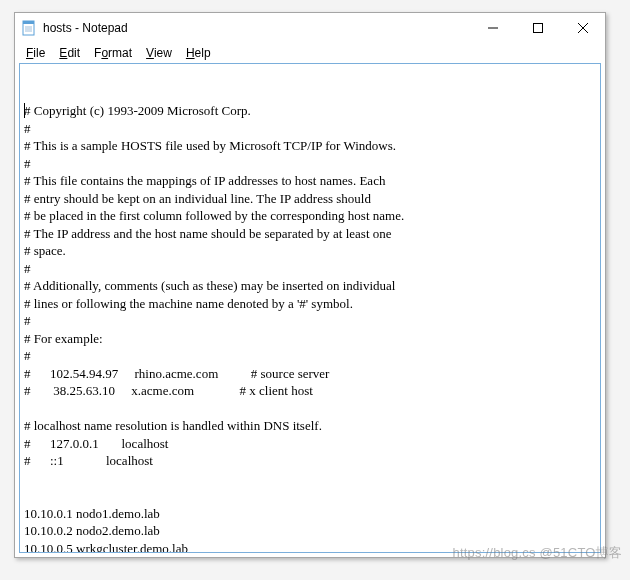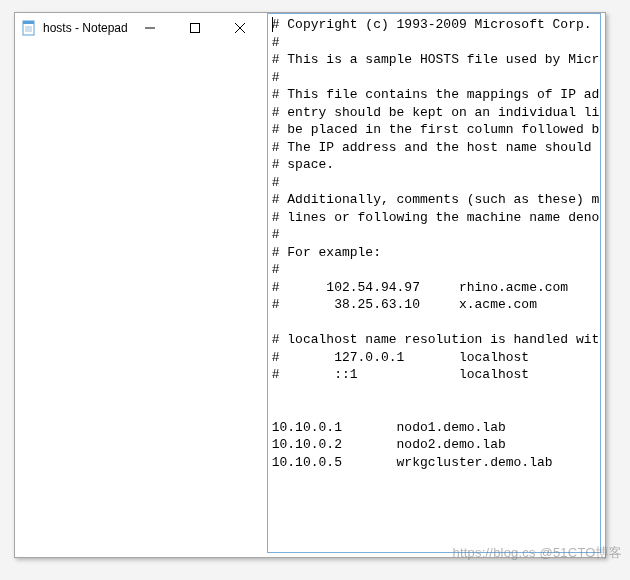--- a/index.html
+++ b/index.html
@@ -11,20 +11,21 @@
     overflow: hidden;
   }
   .frame {
     position: absolute;
     left: 14px; top: 12px;
     width: 592px; height: 546px;
     background: #fff;
     border: 1px solid #a5a5a5;
     box-shadow: 2px 2px 4px rgba(0,0,0,0.25);
     display: flex;
+    flex-direction: column;
   }
   .titlebar {
     height: 30px;
     display: flex;
     align-items: center;
     padding: 0 0 0 6px;
     background: #fff;
     color: #000;
     font-size: 12px;
     user-select: none;
@@ -63,26 +64,27 @@
     flex: 1;
     margin: 0 4px 4px 4px;
     border: 1px solid #7aaedb;
     overflow: hidden;
     position: relative;
   }
   .editor {
     position: absolute;
     inset: 0;
     padding: 2px 4px 2px 4px;
-    font-family: Liberation Mono, monospace;
+    font-family: Liberation Serif, serif;
     font-size: 13px;
     line-height: 17.5px;
     white-space: pre;
     color: #000;
     overflow: hidden;
+    margin-top: 36px;
   }
   .caret {
     display: inline-block;
     width: 1px; height: 15px;
     background: #000;
     vertical-align: text-bottom;
     margin-right: -1px;
   }
 
   .watermark {
@@ -123,20 +125,27 @@
         </svg>
     </div>
     <div class="winbtn close">
       <svg width="10" height="10" viewBox="0 0 10 10">
           <line x1="0" y1="0" x2="10" y2="10" stroke="#000" stroke-width="1"></line>
           <line x1="10" y1="0" x2="0" y2="10" stroke="#000" stroke-width="1"></line>
         </svg>
     </div>
   </div>
 
+  <div class="menubar">
+    <div class="menuitem"><span class="ul">F</span><span>ile</span></div>
+    <div class="menuitem"><span class="ul">E</span><span>dit</span></div>
+    <div class="menuitem"><span>F</span><span class="ul">o</span><span>rmat</span></div>
+    <div class="menuitem"><span class="ul">V</span><span>iew</span></div>
+    <div class="menuitem"><span class="ul">H</span><span>elp</span></div>
+  </div>
 
   <div class="editor-wrap">
     <div class="editor"><span class="caret"></span><span># Copyright (c) 1993-2009 Microsoft Corp.
 #
 # This is a sample HOSTS file used by Microsoft TCP/IP for Windows.
 #
 # This file contains the mappings of IP addresses to host names. Each
 # entry should be kept on an individual line. The IP address should
 # be placed in the first column followed by the corresponding host name.
 # The IP address and the host name should be separated by at least one

